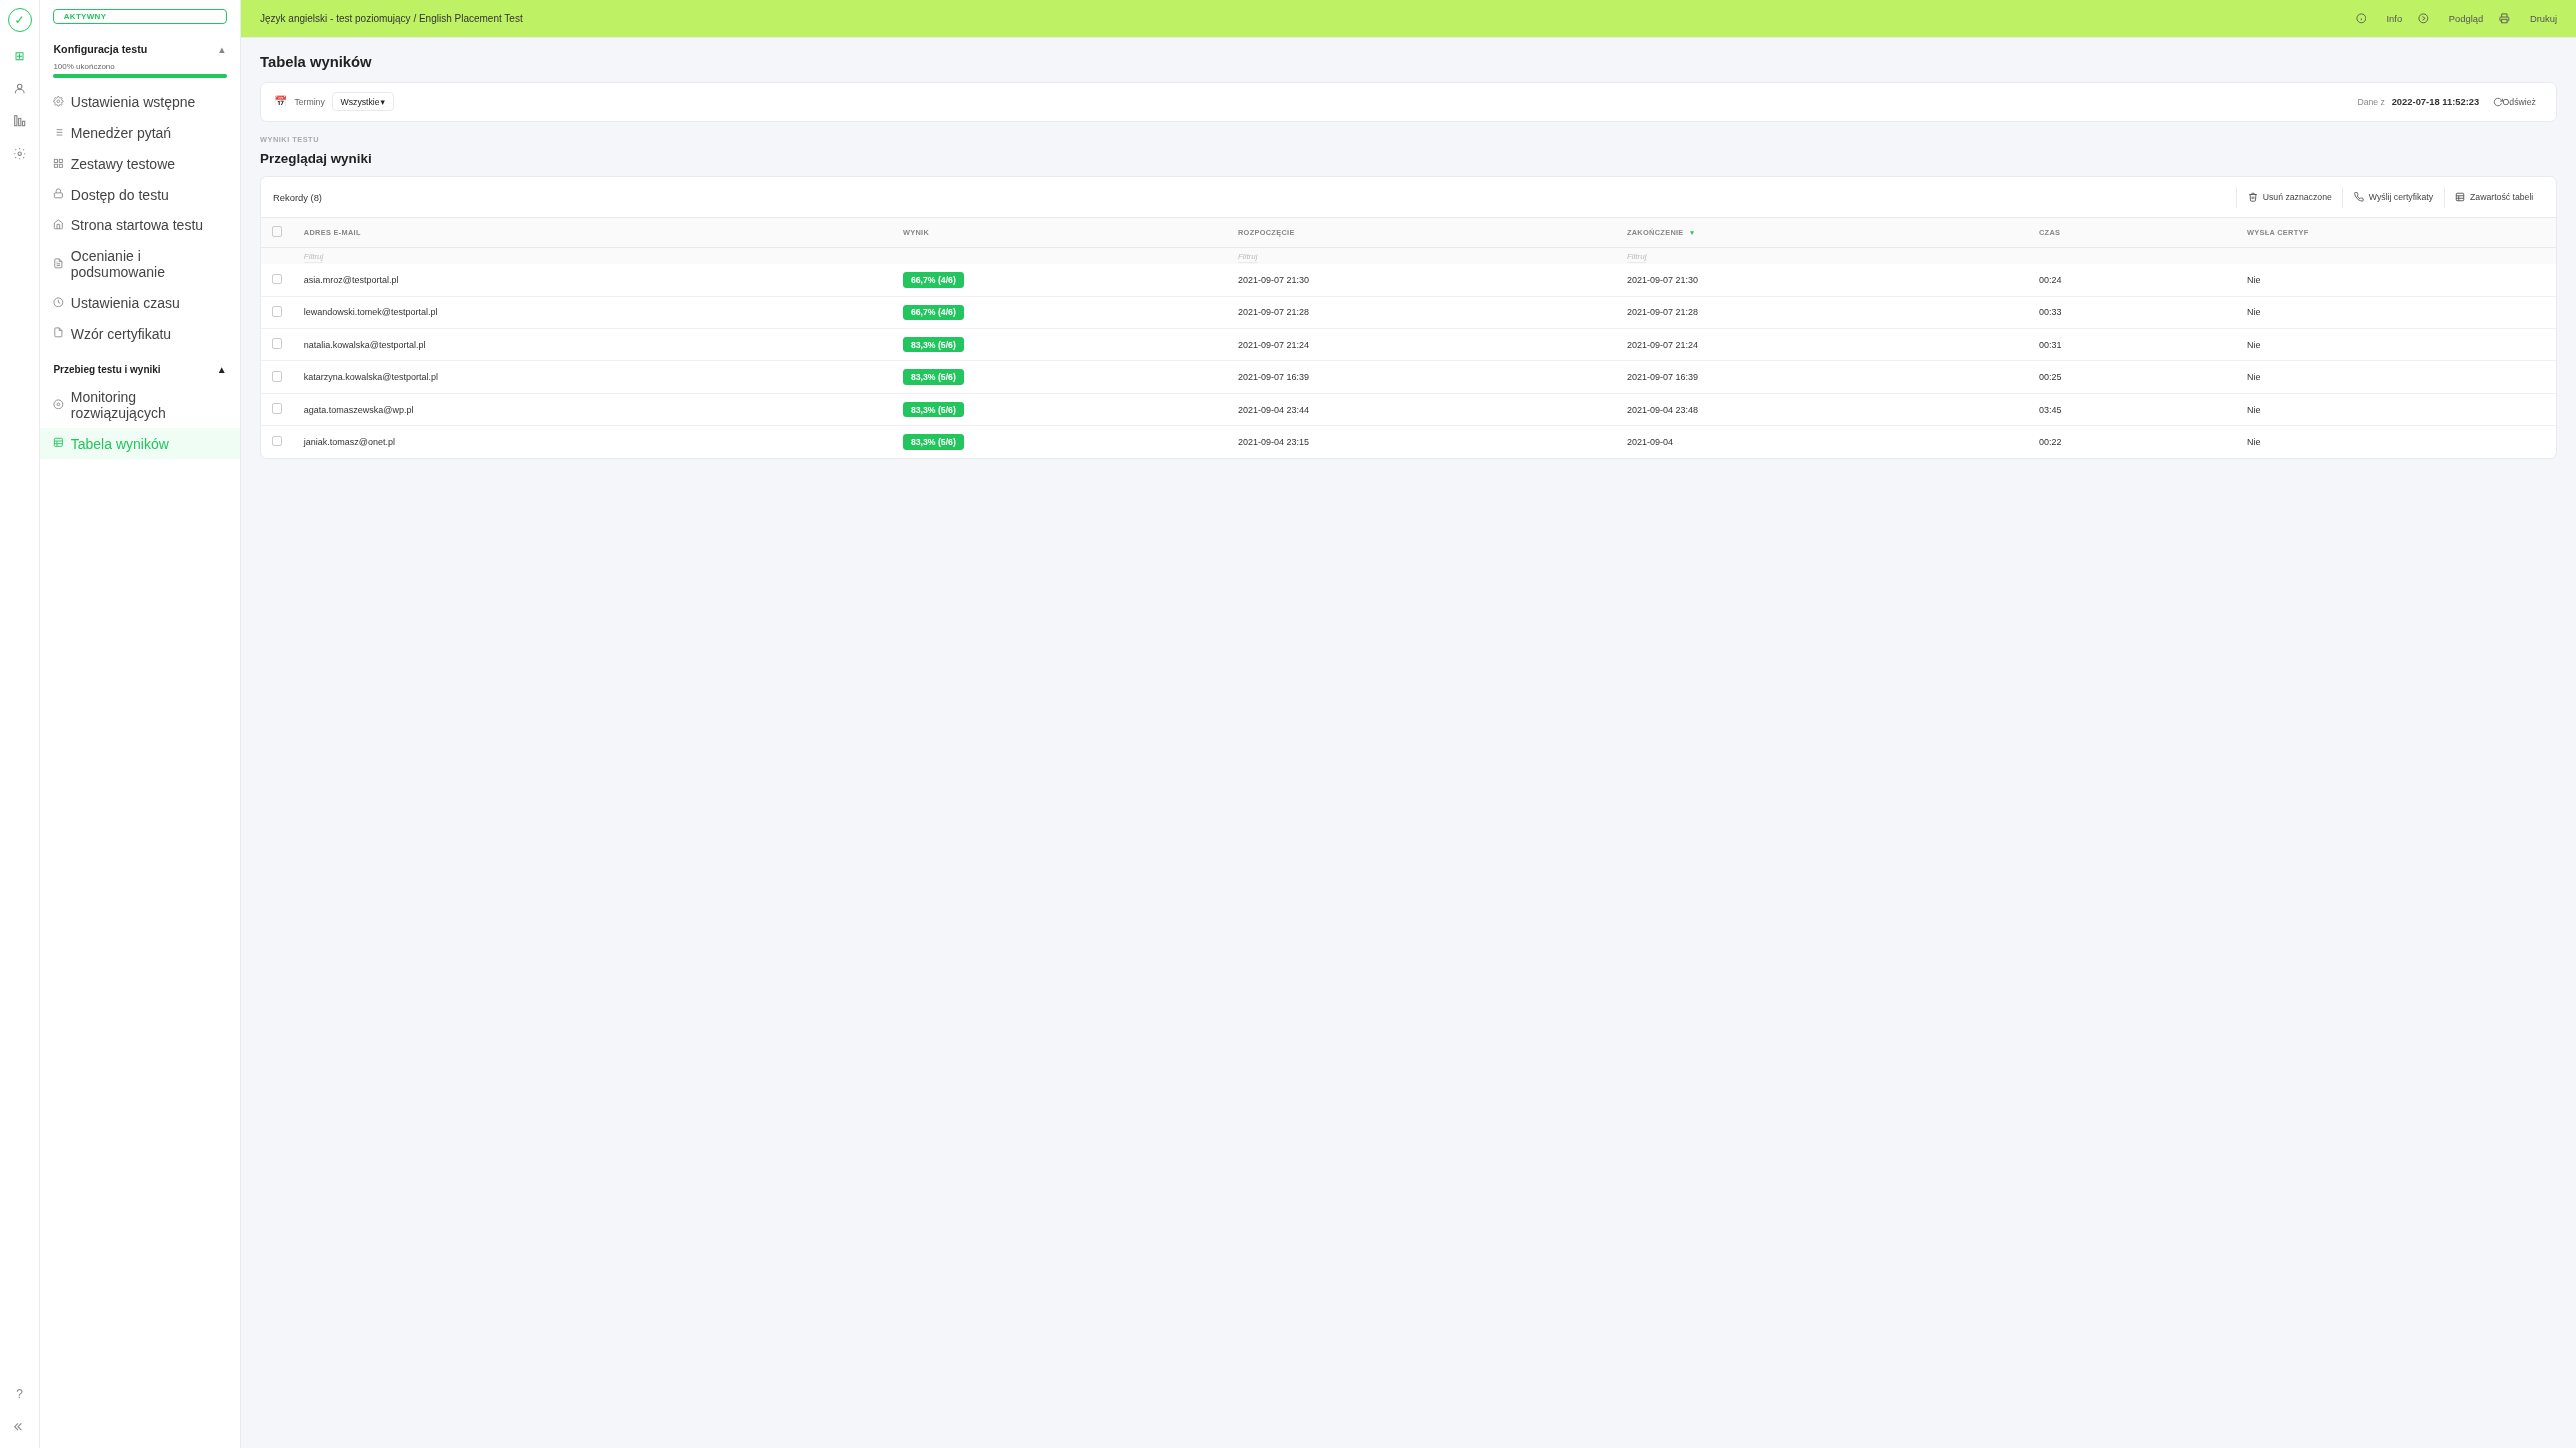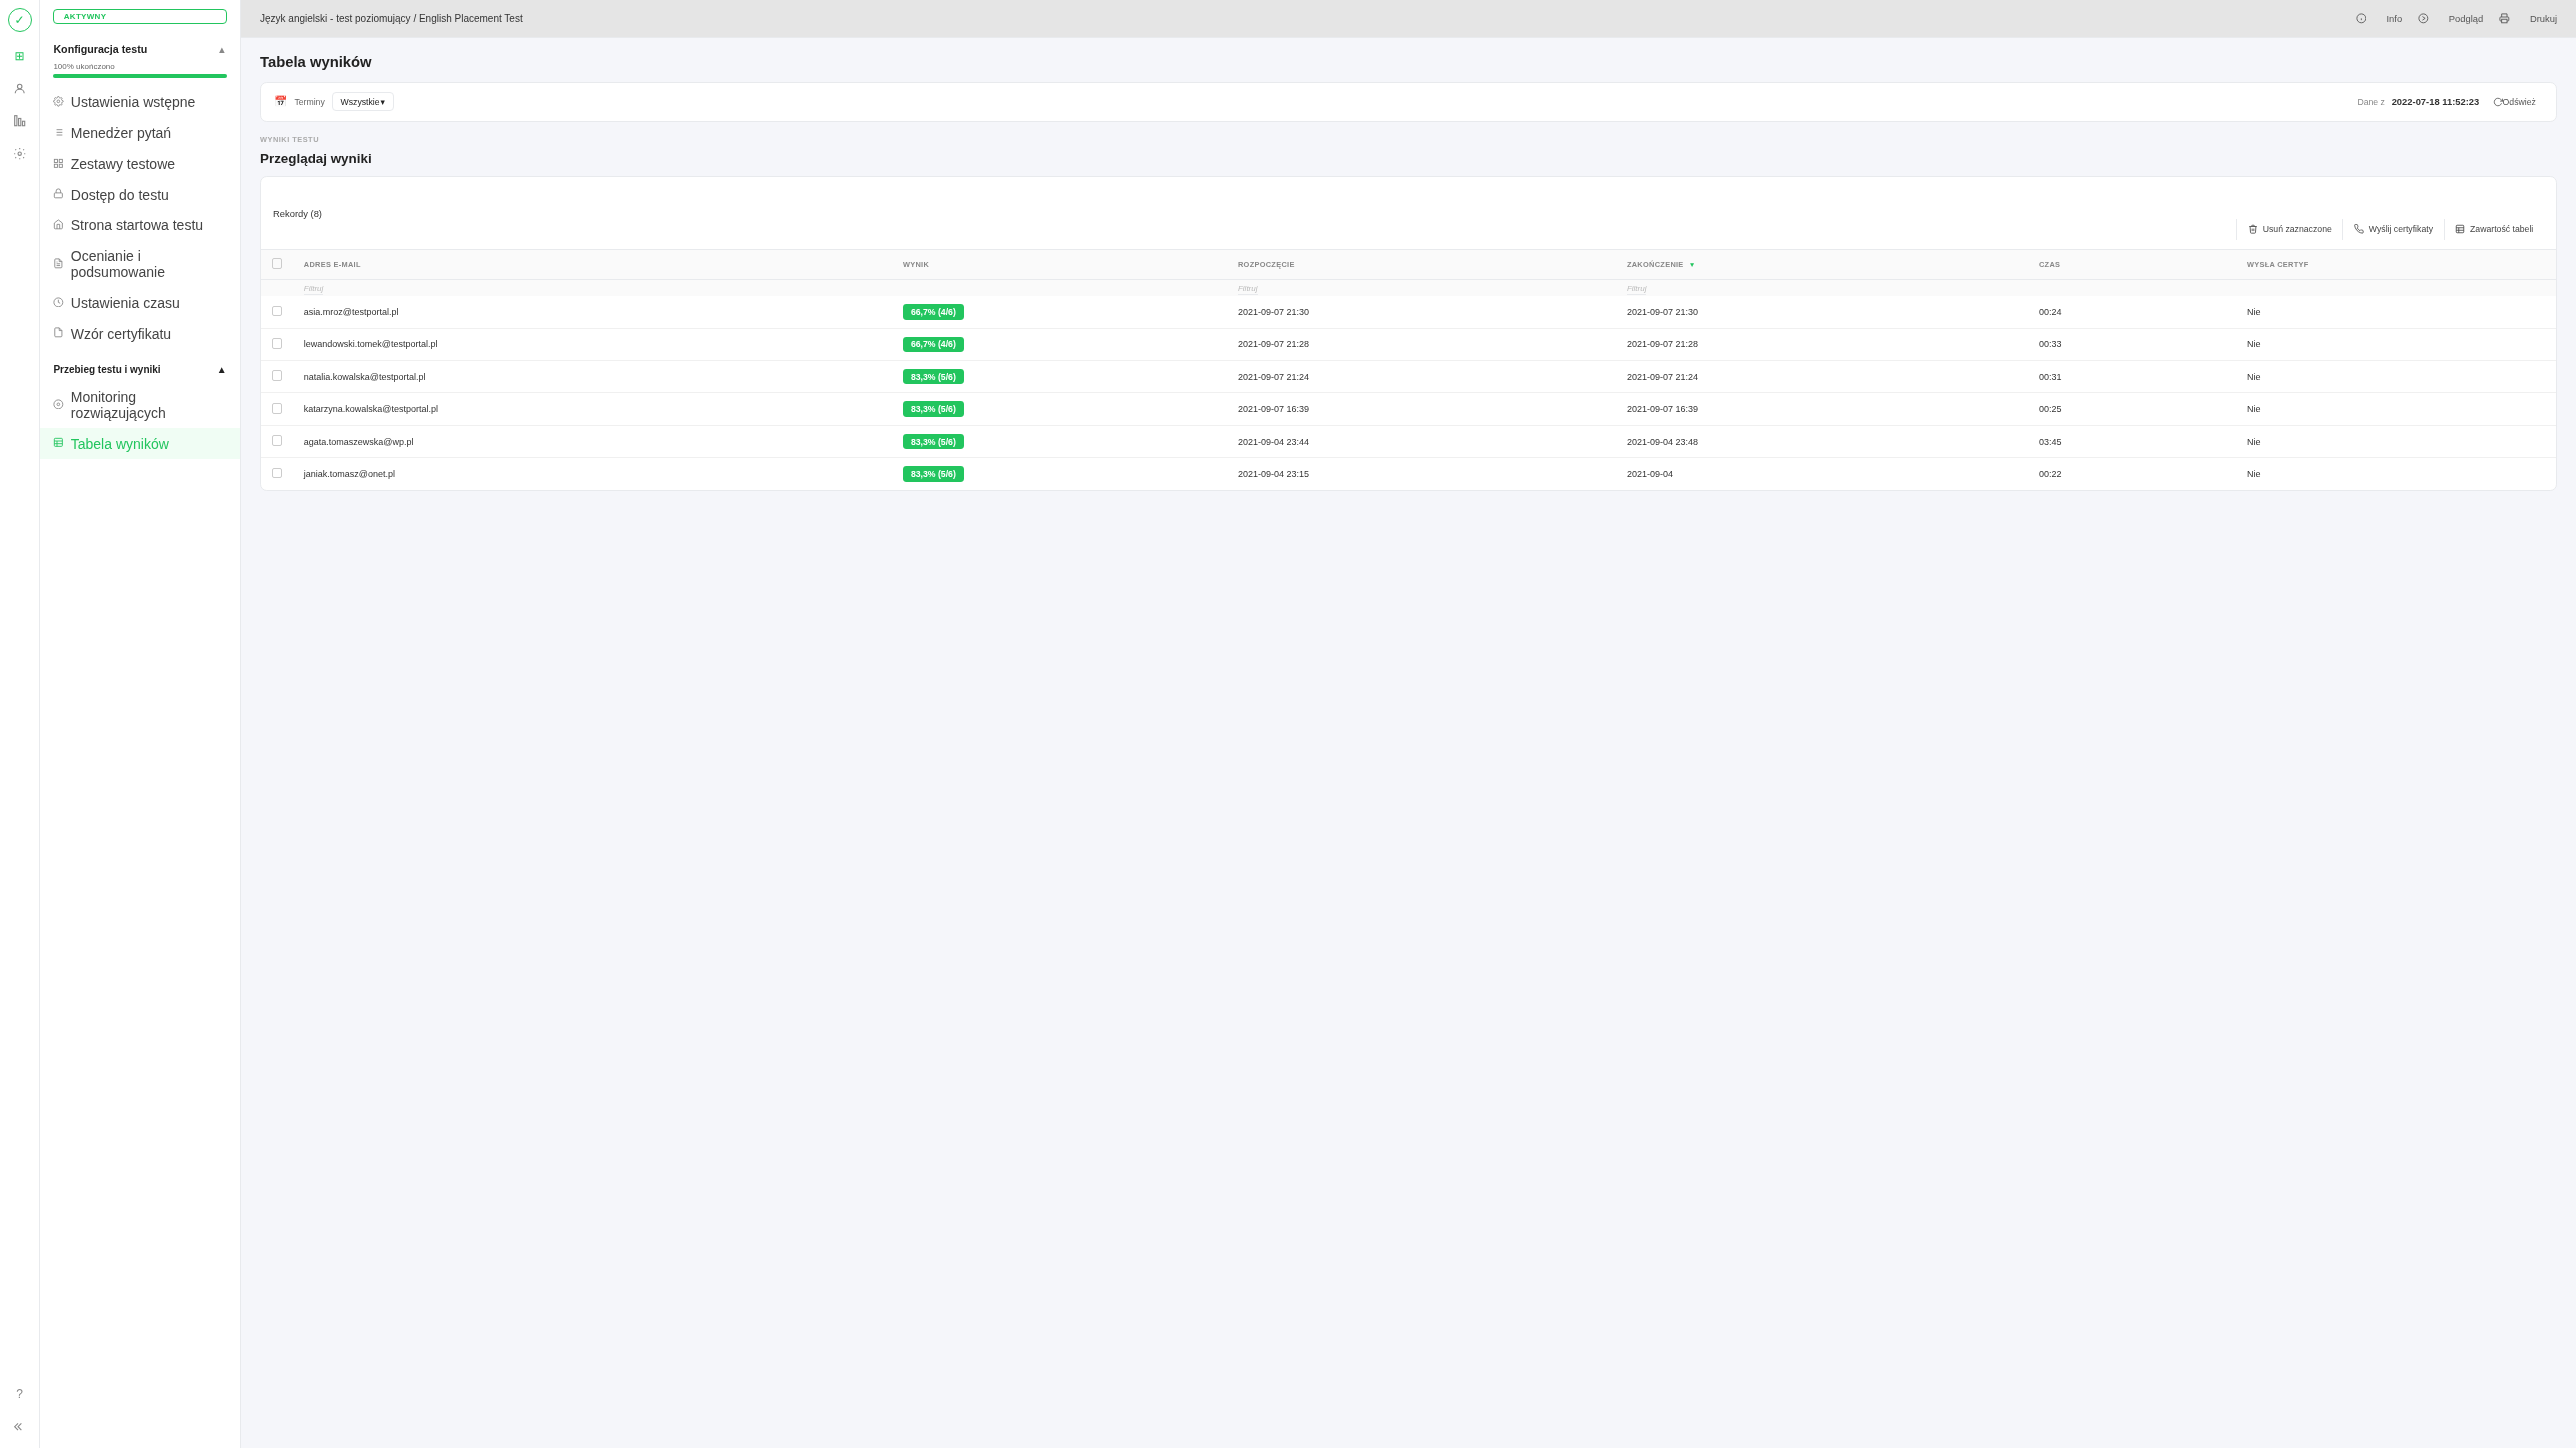--- a/index.html
+++ b/index.html
@@ -90,21 +90,21 @@
     
     .main {
       flex: 1;
       display: flex;
       flex-direction: column;
       overflow: hidden;
     }
 
     
     .topbar {
-      background: #e5e5e5;
+      background: #bef264;
       border-bottom: 0.7px solid #e8eaed;
       padding: 0 19px;
       height: 38px;
       display: flex;
       align-items: center;
       justify-content: space-between;
       flex-shrink: 0;
     }
     .topbar-title { font-size: 10px; font-weight: 500; color: #333; }
     .topbar-actions { display: flex; gap: 16px; align-items: center; }
@@ -204,21 +204,20 @@
       gap: 0;
     }
     .table-toolbar-left { font-size: 9.4px; font-weight: 500; color: #333; margin-right: auto; }
     .table-toolbar-btn {
       display: flex; align-items: center; gap: 4.7px;
       padding: 5.4px 10.7px;
       font-size: 8.7px;
       color: #444;
       cursor: pointer;
       border-left: 0.7px solid #e8eaed;
-      margin-top: 32px;
     }
     .table-wrapper { overflow-x: auto; }
     table { width: 100%; border-collapse: collapse; }
     thead tr { background: #fafafa; }
     th {
       padding: 8px 10.7px;
       text-align: left;
       font-size: 7.4px;
       font-weight: 700;
       letter-spacing: 0.3px;

